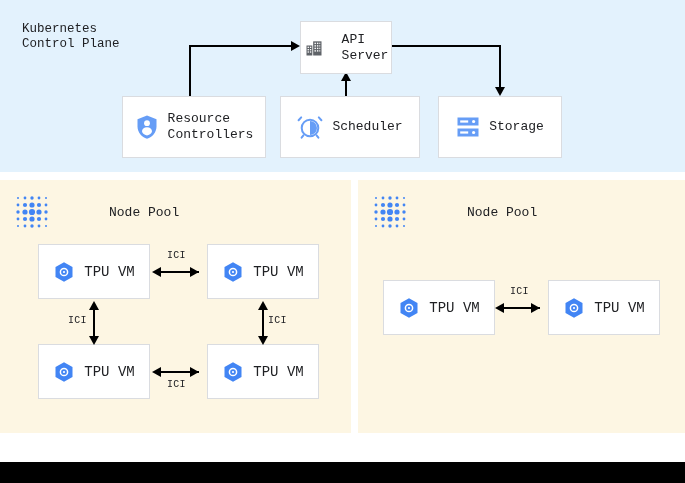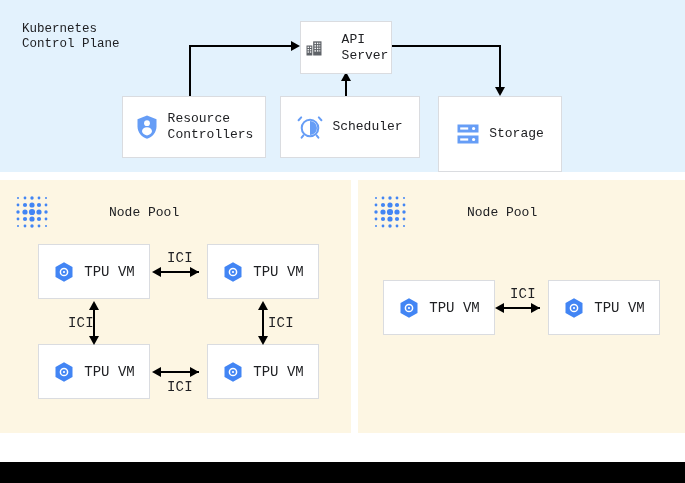--- a/index.html
+++ b/index.html
@@ -58,21 +58,21 @@
     white-space: pre-line;
   }
 
   
   #api-server-box { left: 300px; top: 21px; width: 92px; height: 53px; }
   #api-server-box .box-inner { gap: 18px; }
 
   
   #resource-controllers-box { left: 122px; top: 96px; width: 144px; height: 62px; }
   #scheduler-box            { left: 280px; top: 96px; width: 140px; height: 62px; }
-  #storage-box              { left: 438px; top: 96px; width: 124px; height: 76px; }
+  #storage-box              { left: 438px; top: 96px; width: 124px; height: 62px; }
 
   
   .icon { flex: 0 0 auto; display: block; }
 
   
   .ln {
     position: absolute;
     background: #000000;
   }
   .ln-h { height: 1.6px; }
@@ -127,21 +127,21 @@
   }
 
   
   .tpu-box { width: 112px; height: 55px; }
   .tpu-box .box-inner { }
   .tpu-label { font-size: 14px; color: #202124; }
 
   
   .ici-label {
     position: absolute;
-    font-size: 14px;
+    font-size: 10px;
     color: #202124;
     letter-spacing: .2px;
   }
 
   
   #bottom-bar {
     position: absolute;
     left: 0;
     top: 462px;
     width: 685px;

